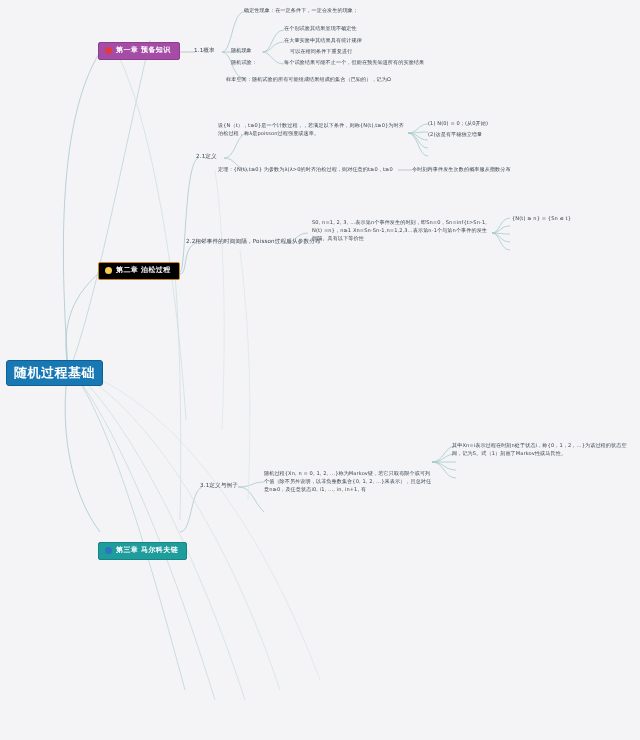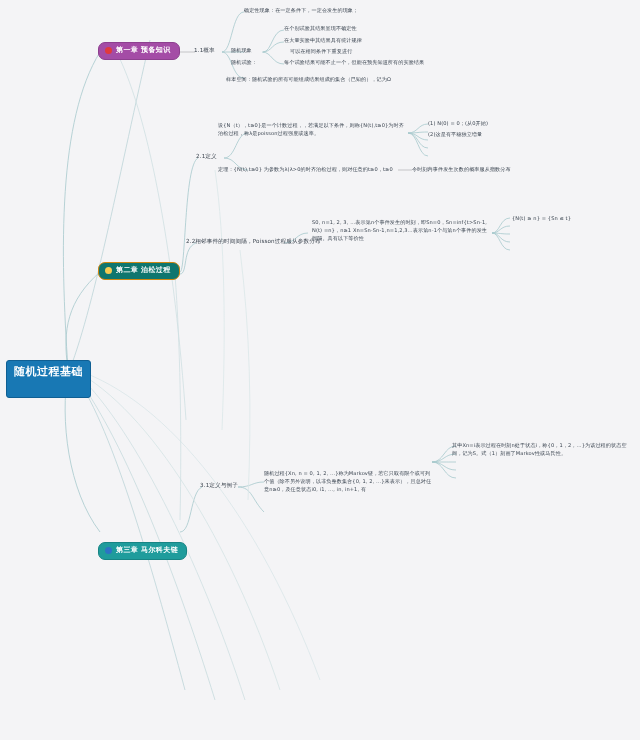--- a/index.html
+++ b/index.html
@@ -32,49 +32,49 @@
     position: absolute;
     box-sizing: border-box;
     white-space: nowrap;
   }
   
   .root-node {
     background: #1878b4;
     color: #ffffff;
     border: 1px solid #0f5f93;
     border-radius: 3px;
-    font-size: 11px;
+    font-size: 13px;
     line-height: 1;
-    padding: 5px 7px 20px 7px;
+    padding: 5px 7px 6px 7px;
     letter-spacing: 0.5px;
     font-weight: bold;
   }
   
   .chapter {
-    border-radius: 7px;
+    border-radius: 2px;
     font-size: 7px;
     line-height: 1;
     padding: 4px 8px 5px 6px;
     color: #ffffff;
     display: flex;
     align-items: center;
     gap: 4px;
     letter-spacing: 0.4px;
     font-weight: bold;
   }
   .chapter .bullet {
     width: 7px;
     height: 7px;
     border-radius: 50%;
     display: inline-block;
     flex: 0 0 auto;
   }
   .ch1 { background: #a44ca6; border: 1px solid #8d3f8f; }
   .ch1 .bullet { background: #e03a3e; }
-  .ch2 { background: #0f766e; border: 1px solid #cf8610; }
+  .ch2 { background: #000000; border: 1px solid #cf8610; }
   .ch2 .bullet { background: #f6cb52; }
   .ch3 { background: #1f9c9c; border: 1px solid #178484; margin-top: 20px; }
   .ch3 .bullet { background: #2d73c4; }
 
   
   .sub-label {
     font-size: 5.6px;
     line-height: 1.25;
     color: #39424d;
     letter-spacing: 0.15px;

